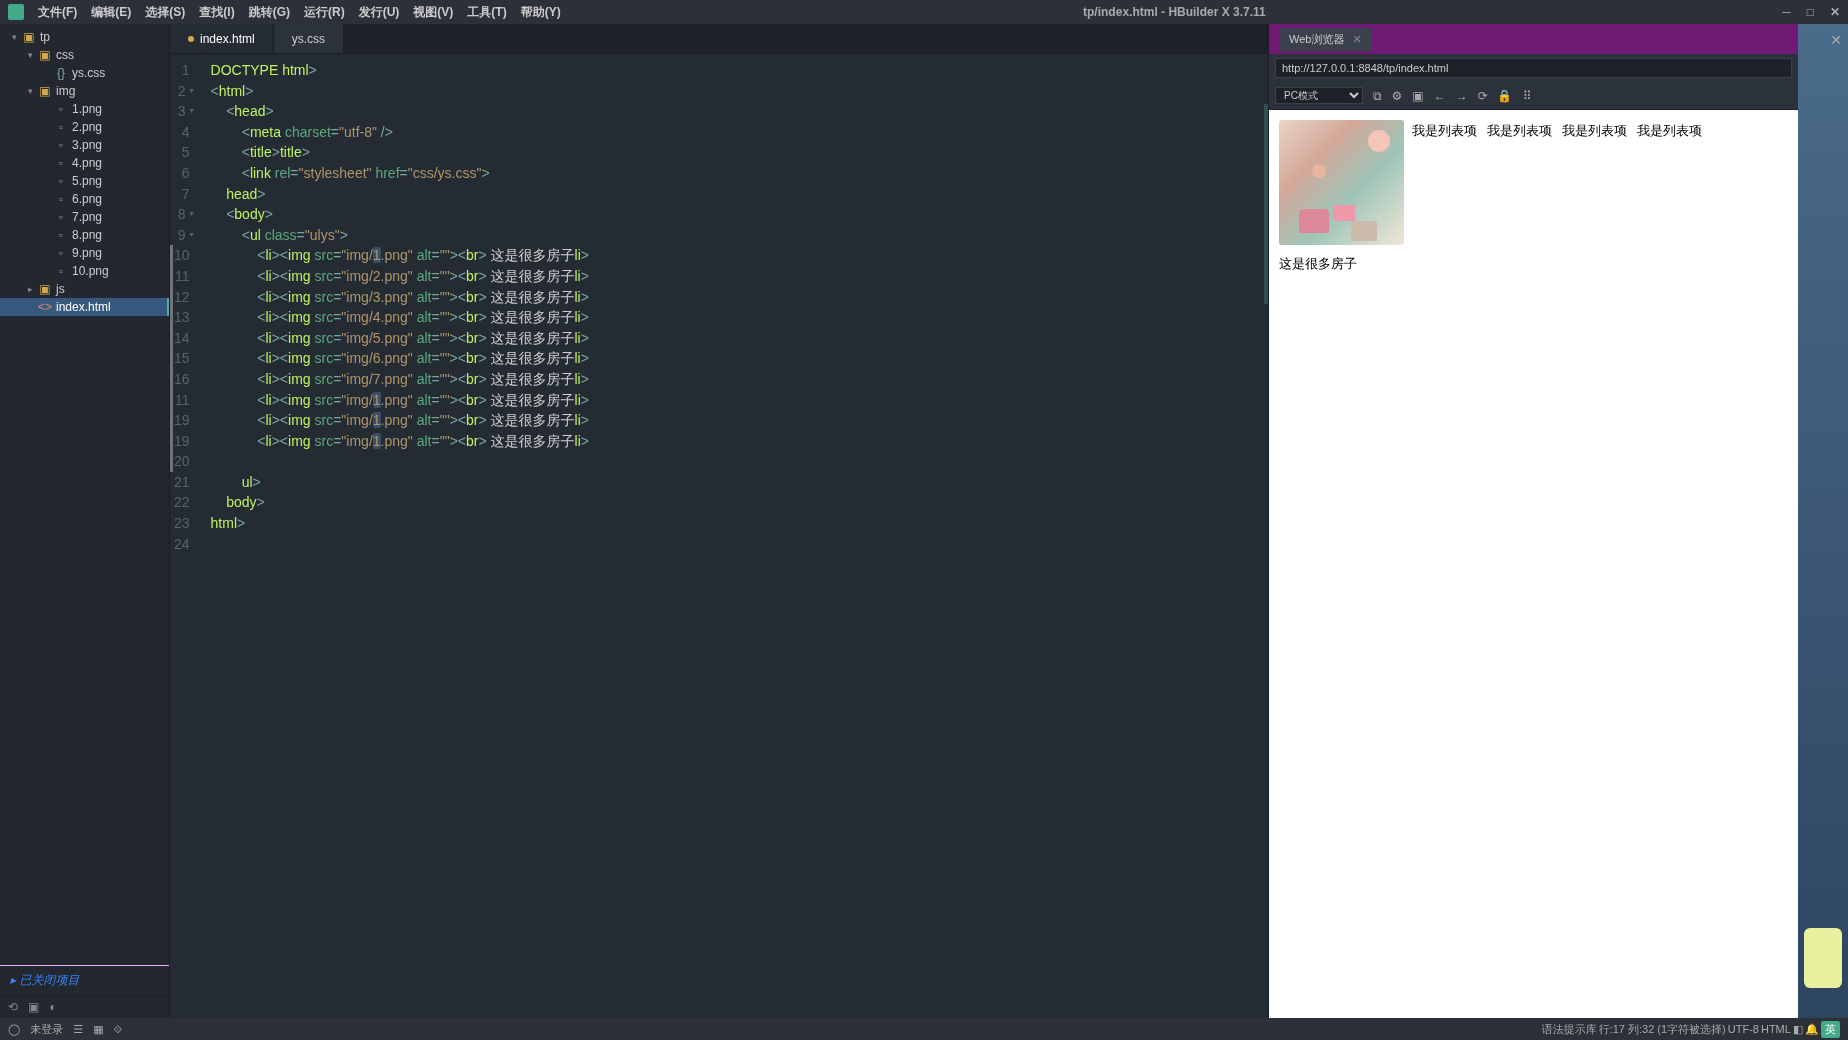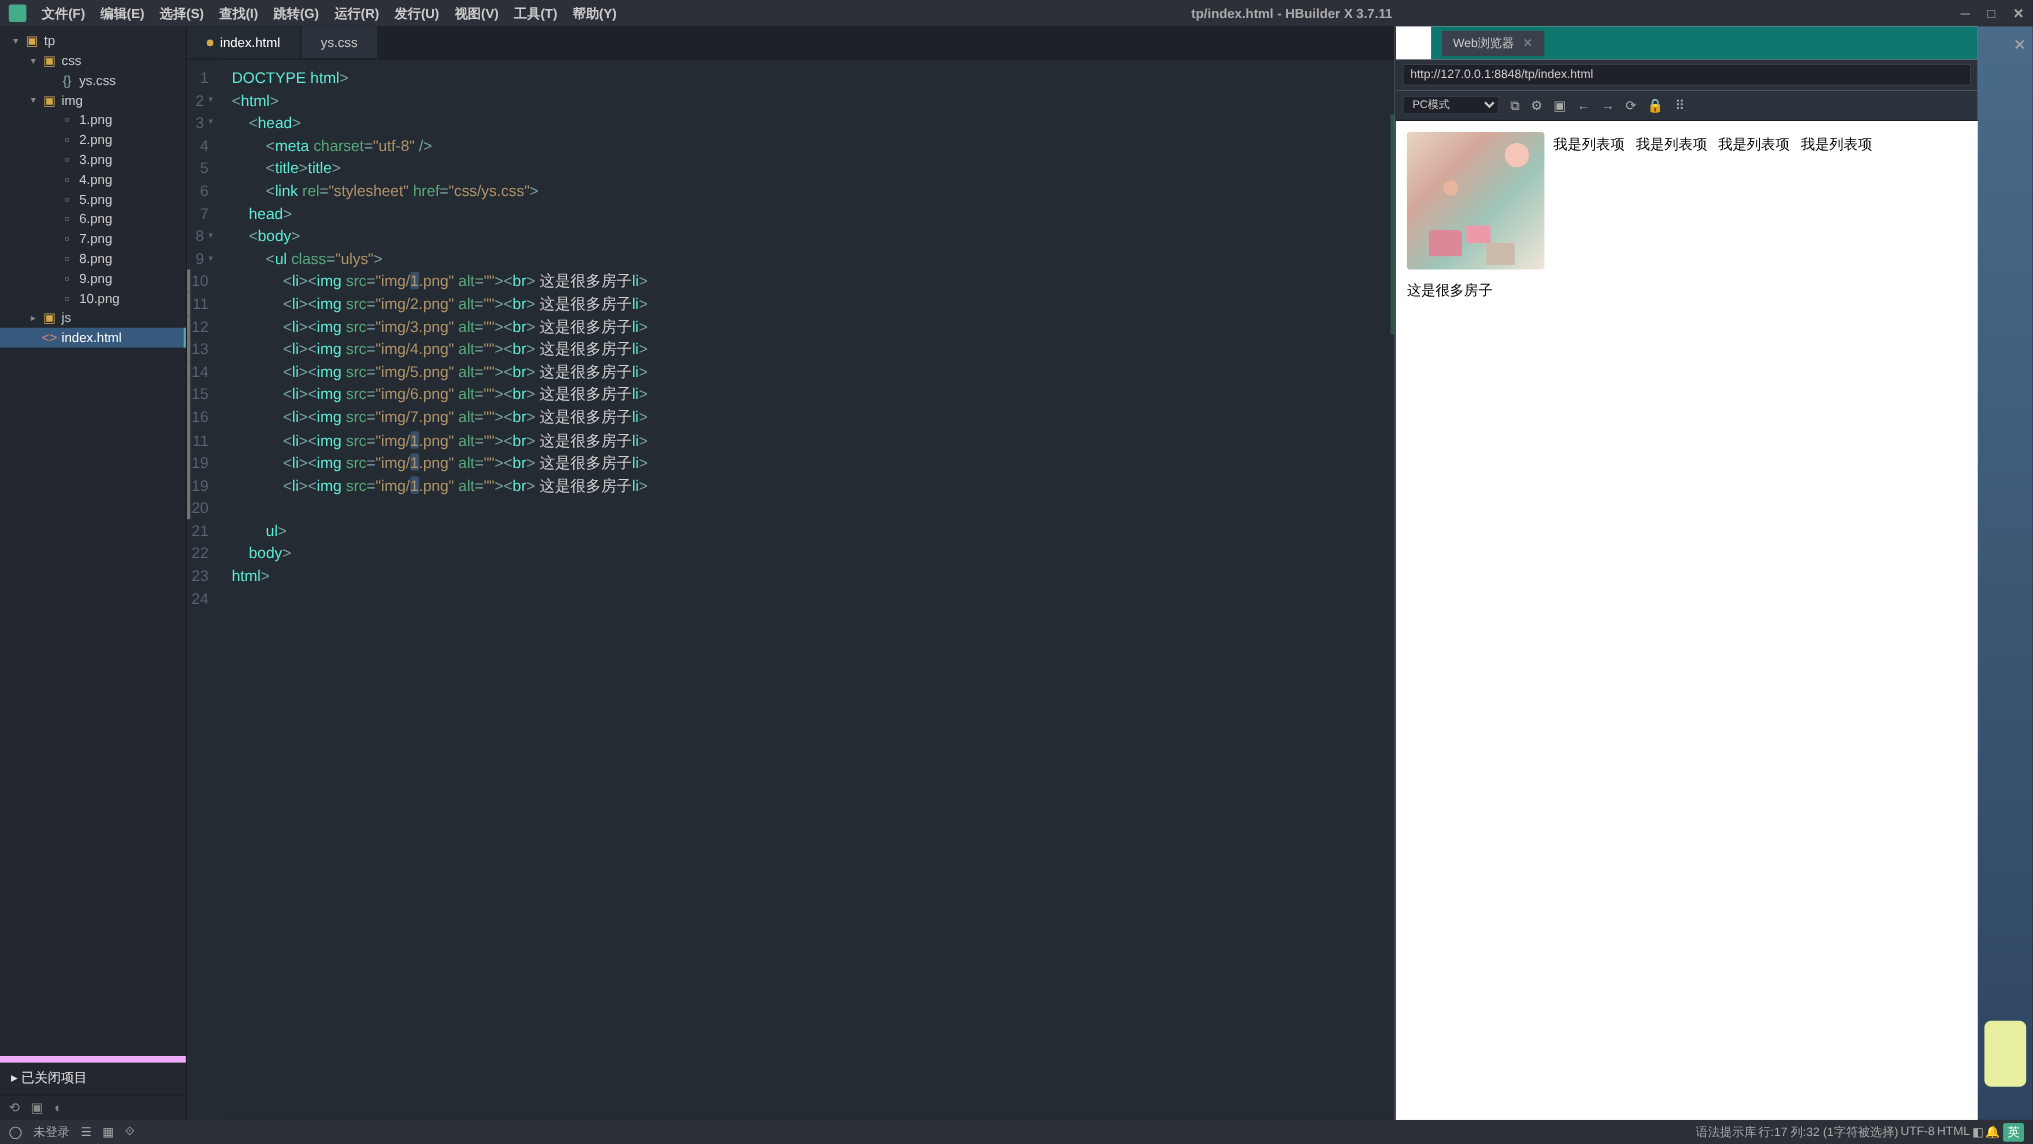--- a/index.html
+++ b/index.html
@@ -22,50 +22,50 @@
 .tree { flex: 1; padding-top: 4px; }
 .tree-item { display: flex; align-items: center; padding: 2px 6px; cursor: pointer; white-space: nowrap; }
 .tree-item.active { background: #36597d; color: #fff; border-right: 2px solid #5aa; }
 .tree-item .arrow { width: 10px; font-size: 9px; color: #888; }
 .tree-item .icon { width: 14px; height: 14px; margin-right: 4px; display: inline-flex; align-items: center; justify-content: center; }
 .folder-icon { color: #d4a84b; }
 .file-icon { color: #888; }
 .css-icon { color: #8aa; }
 .html-icon { color: #d87; }
 .d1 { padding-left: 12px; } .d2 { padding-left: 28px; } .d3 { padding-left: 44px; }
-.closed-projects { padding: 6px 10px; border-top: 6px solid #f0abfc; color: #e5e5e5; }
+.closed-projects { padding: 6px 10px; border-top: 1px solid #f0abfc; color: #3b82f6; font-style: italic; }
 .sidebar-icons { padding: 4px 8px; display: flex; gap: 10px; border-top: 1px solid #1a1d23; color: #888; }
 
 
 .editor-area { flex: 1; display: flex; flex-direction: column; background: #252b33; min-width: 0; }
 .tabs { height: 30px; display: flex; background: #1e2228; border-bottom: 1px solid #1a1d23; }
 .tab { padding: 6px 18px; background: #2c323b; color: #ccc; border-right: 1px solid #1a1d23; display: flex; align-items: center; gap: 6px; cursor: pointer; }
 .tab.active { background: #252b33; color: #fff; }
 .tab .dot { width: 6px; height: 6px; background: #d4a84b; border-radius: 50%; }
 
 .code-wrap { flex: 1; display: flex; overflow: hidden; position: relative; }
 .gutter { background: #252b33; padding: 6px 8px 6px 4px; text-align: right; color: #5a6270; font-family: Consolas, monospace; font-size: 14px; line-height: 20.6px; user-select: none; border-right: 1px solid #2a2f38; }
 .gutter .lnw { display: flex; align-items: center; justify-content: flex-end; gap: 4px; }
 .gutter .fold { color: #5a6270; font-size: 8px; }
 .gutter .mod { border-left: 3px solid #737373; margin-left: -4px; padding-left: 1px; }
 .code { flex: 1; padding: 6px 8px; font-family: Consolas, monospace; font-size: 14px; line-height: 20.6px; white-space: pre; overflow: auto; }
 .code .line { height: 20.6px; }
 .minimap-edge { position: absolute; right: 0; top: 50px; width: 4px; height: 200px; background: #4a8; opacity: 0.3; }
 
 
 .p { color: #7aa6a0; } 
-.tg { color: #5eead4; } 
+.tg { color: #bef264; } 
 .attr { color: #5aa87d; text-align: right; } 
 .str { color: #b0946a; } 
 .txt { color: #d0d0d0; }
 .sel { background: #3a5068; border-radius: 2px; }
 
 
 .preview { width: 530px; background: #fff; display: flex; flex-direction: column; border-left: 1px solid #1a1d23; }
-.preview-hdr { height: 30px; background: #0f766e; display: flex; align-items: center; padding: 0 10px; margin-left: 32px; }
+.preview-hdr { height: 30px; background: #701a75; display: flex; align-items: center; padding: 0 10px; }
 .preview-hdr .ptab { background: #3a414d; padding: 4px 10px; color: #ccc; font-size: 11px; display: flex; align-items: center; gap: 8px; }
 .preview-hdr .ptab .x { color: #888; cursor: pointer; }
 .preview-url { height: 28px; padding: 4px 6px; background: #2c323b; }
 .preview-url input { width: 100%; height: 20px; background: #1e2228; border: 1px solid #3a414d; color: #ccc; padding: 0 6px; font-size: 11px; }
 .preview-tb { height: 28px; background: #2c323b; display: flex; align-items: center; padding: 0 6px; gap: 10px; border-bottom: 1px solid #1a1d23; }
 .preview-tb select { background: #1e2228; border: 1px solid #3a414d; color: #ccc; font-size: 10px; padding: 1px 4px; width: 88px; }
 .preview-tb .tbicon { color: #aaa; cursor: pointer; font-size: 12px; }
 .preview-body { flex: 1; background: #fff; color: #000; padding: 10px; overflow: auto; font-size: 13px; }
 .preview-body .row1 { display: flex; align-items: flex-start; gap: 8px; }
 .thumb { width: 125px; height: 125px; border-radius: 3px; background: linear-gradient(135deg,#e8d5c4 0%,#d4a89a 30%,#9ec5b8 60%,#f0e6d8 100%); position: relative; overflow: hidden; }

